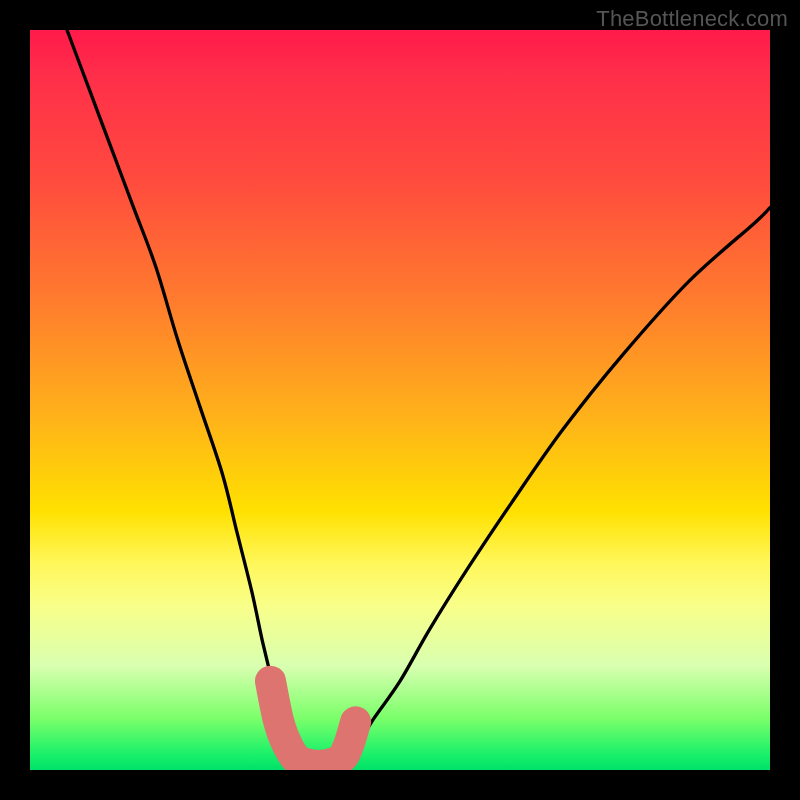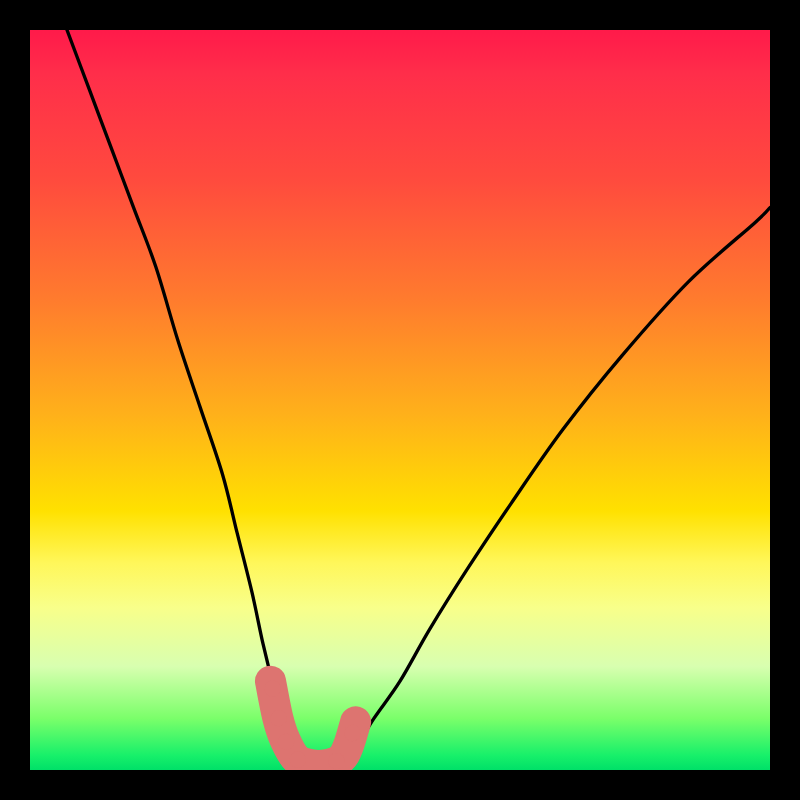--- a/index.html
+++ b/index.html
@@ -51,20 +51,21 @@
   svg.curves {
     position: absolute;
     inset: 0;
   }
 </style>
 </head>
 <body>
 
 <div class="frame">
 
+  <div class="watermark">TheBottleneck.com</div>
 
   <div class="plot-area">
     <div class="gradient-bg"></div>
     <svg class="curves" viewBox="0 0 740 740" preserveAspectRatio="none">
       <g id="series-group">
           <path d="M 37.00 0.00 C 40.70 9.87, 51.80 39.47, 59.20 59.20 C 66.60 78.93, 74.00 98.67, 81.40 118.40 C 88.80 138.13, 96.20 157.87, 103.60 177.60 C 111.00 197.33, 118.40 214.60, 125.80 236.80 C 133.20 259.00, 140.60 287.37, 148.00 310.80 C 155.40 334.23, 162.80 355.20, 170.20 377.40 C 177.60 399.60, 186.23 423.03, 192.40 444.00 C 198.57 464.97, 202.27 483.47, 207.20 503.20 C 212.13 522.93, 217.68 543.90, 222.00 562.40 C 226.32 580.90, 229.40 598.17, 233.10 614.20 C 236.80 630.23, 240.50 645.03, 244.20 658.60 C 247.90 672.17, 251.60 685.73, 255.30 695.60 C 259.00 705.47, 262.70 711.63, 266.40 717.80 C 270.10 723.97, 275.65 730.13, 277.50 732.60" fill="none" stroke="#000000" stroke-width="3.33" stroke-linecap="round" stroke-linejoin="round"></path>
           <path d="M 310.80 732.60 C 313.27 730.13, 320.05 725.20, 325.60 717.80 C 331.15 710.40, 336.70 699.30, 344.10 688.20 C 351.50 677.10, 360.75 666.00, 370.00 651.20 C 379.25 636.40, 388.50 617.90, 399.60 599.40 C 410.70 580.90, 423.03 561.17, 436.60 540.20 C 450.17 519.23, 464.97 497.03, 481.00 473.60 C 497.03 450.17, 514.30 424.27, 532.80 399.60 C 551.30 374.93, 571.03 350.27, 592.00 325.60 C 612.97 300.93, 636.40 273.80, 658.60 251.60 C 680.80 229.40, 711.63 204.73, 725.20 192.40 C 738.77 180.07, 737.53 180.07, 740.00 177.60" fill="none" stroke="#000000" stroke-width="3.33" stroke-linecap="round" stroke-linejoin="round"></path>
           <path d="M 240.50 651.20 C 241.73 657.37, 245.43 678.33, 247.90 688.20 C 250.37 698.07, 252.22 703.62, 255.30 710.40 C 258.38 717.18, 262.08 724.83, 266.40 728.90 C 270.72 732.97, 276.27 733.83, 281.20 734.82 C 286.13 735.81, 291.07 735.81, 296.00 734.82 C 300.93 733.83, 307.10 731.98, 310.80 728.90 C 314.50 725.82, 315.73 722.49, 318.20 716.32 C 320.67 710.15, 324.37 695.97, 325.60 691.90" fill="none" stroke="#dd7470" stroke-width="31.08" stroke-linecap="round" stroke-linejoin="round"></path>
         </g>
       <g id="marker-group">

